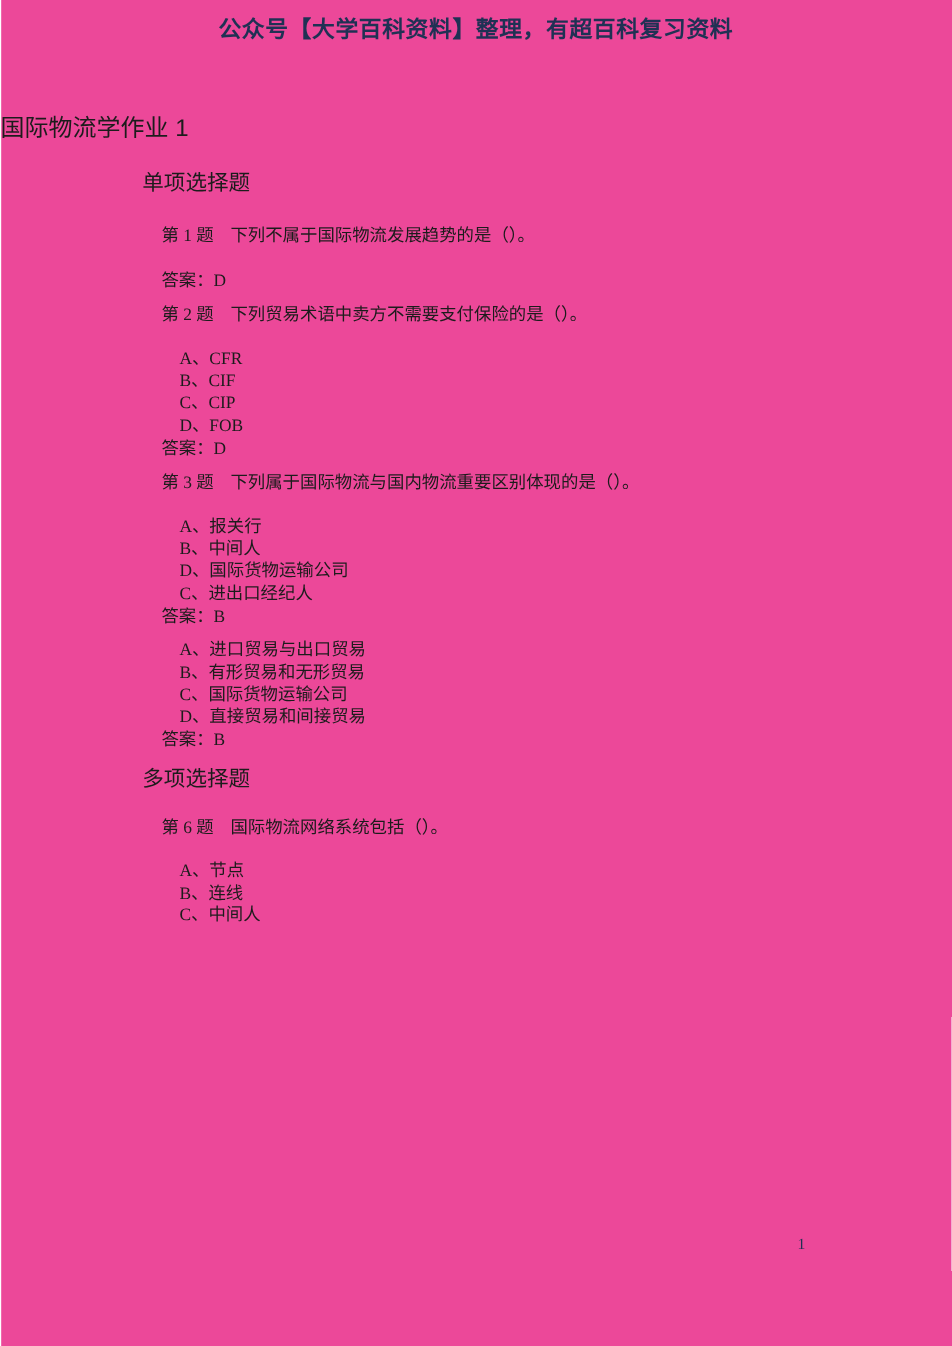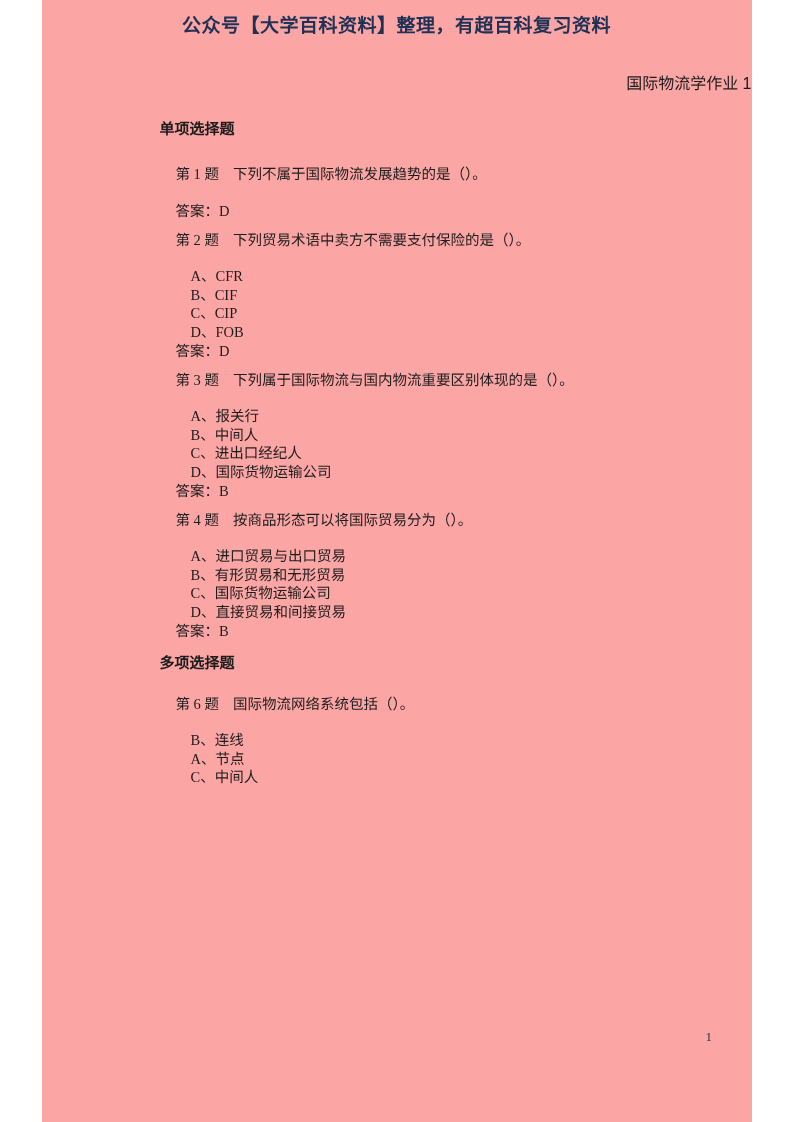--- a/index.html
+++ b/index.html
@@ -2,54 +2,54 @@
 <html lang="zh-CN"><head>
 <meta charset="utf-8">
 <style>
   html, body {
     margin: 0;
     padding: 0;
     background: #ffffff;
   }
   .page {
     position: relative;
-    width: 710px;
+    width: 792px;
     height: 1122px;
     margin: 0 auto;
-    background: #fca5a5;
+    background: #ec4899;
     overflow: hidden;
     font-family: "Liberation Serif", "DejaVu Serif", serif;
     color: #1c1c1c;
   }
   .doc-header {
     padding-top: 13px;
     text-align: center;
     font-size: 19px;
     line-height: 26px;
     font-weight: 700;
     color: #1f3154;
     letter-spacing: 0.5px;
   }
   .doc-title {
-    margin: 33px 0 0 0;
-    text-align: right;
+    margin: 56px 0 0 0;
+    text-align: left;
     font-family: "Liberation Sans", "DejaVu Sans", sans-serif;
-    font-size: 16px;
+    font-size: 20px;
     line-height: 24px;
     font-weight: 400;
     color: #1c1c1c;
   }
   .content {
     margin: 0 118px 0 118px;
   }
   .section-heading {
     margin: 22px 0 24px 0;
-    font-size: 15px;
+    font-size: 18px;
     line-height: 22px;
-    font-weight: 700;
+    font-weight: 400;
     color: #1c1c1c;
   }
   .section-multi .section-heading {
     margin-top: 11px;
     margin-bottom: 20px;
   }
   .question {
     margin: 0 0 9px 16px;
     font-size: 14.5px;
   }
@@ -108,47 +108,46 @@
           <p class="option">D、FOB</p>
         </div>
         <p class="answer">答案：D</p>
       </div>
 
       <div class="question">
         <p class="q-line"><span class="q-label">第 3 题</span><span class="q-text">下列属于国际物流与国内物流重要区别体现的是（）。</span></p>
         <div class="options">
           <p class="option">A、报关行</p>
           <p class="option">B、中间人</p>
+          <p class="option">D、国际货物运输公司</p>
           <p class="option">C、进出口经纪人</p>
-          <p class="option">D、国际货物运输公司</p>
         </div>
         <p class="answer">答案：B</p>
       </div>
 
       <div class="question">
-        <p class="q-line"><span class="q-label">第 4 题</span><span class="q-text">按商品形态可以将国际贸易分为（）。</span></p>
         <div class="options">
           <p class="option">A、进口贸易与出口贸易</p>
           <p class="option">B、有形贸易和无形贸易</p>
           <p class="option">C、国际货物运输公司</p>
           <p class="option">D、直接贸易和间接贸易</p>
         </div>
         <p class="answer">答案：B</p>
       </div>
 
     </section>
 
     <section class="section-multi">
       <h2 class="section-heading">多项选择题</h2>
 
       <div class="question">
         <p class="q-line"><span class="q-label">第 6 题</span><span class="q-text">国际物流网络系统包括（）。</span></p>
         <div class="options">
+          <p class="option">A、节点</p>
           <p class="option">B、连线</p>
-          <p class="option">A、节点</p>
           <p class="option">C、中间人</p>
         </div>
       </div>
     </section>
 
   </div>
 
   <div class="page-number">1</div>
 
 </div>

